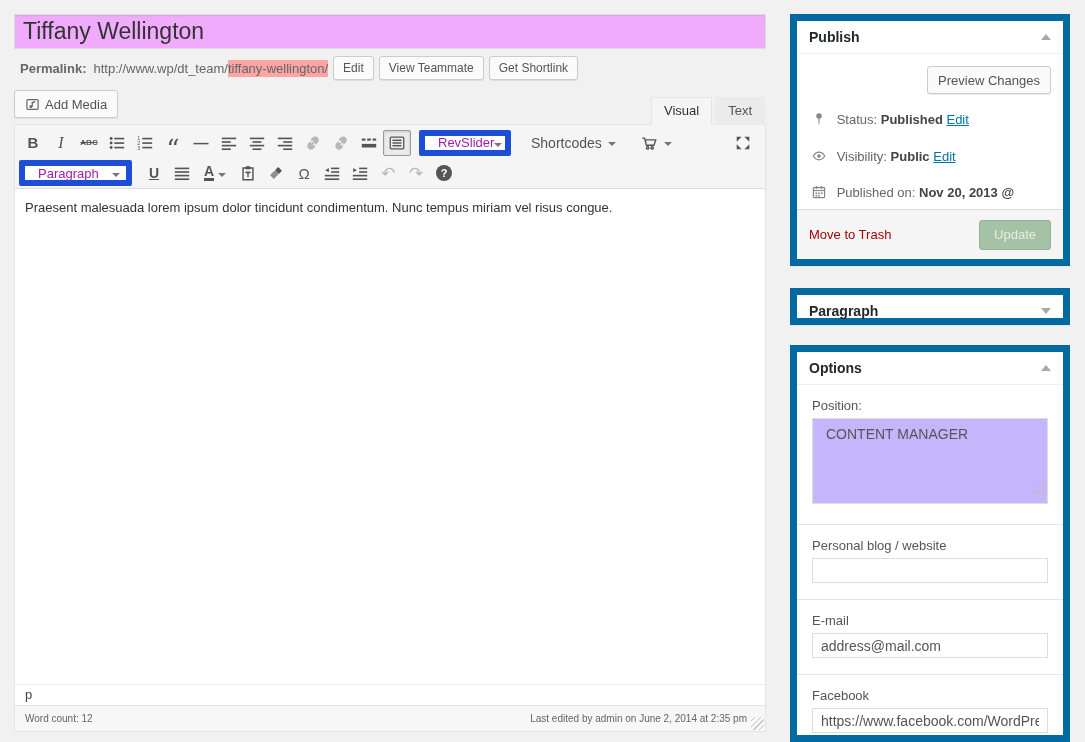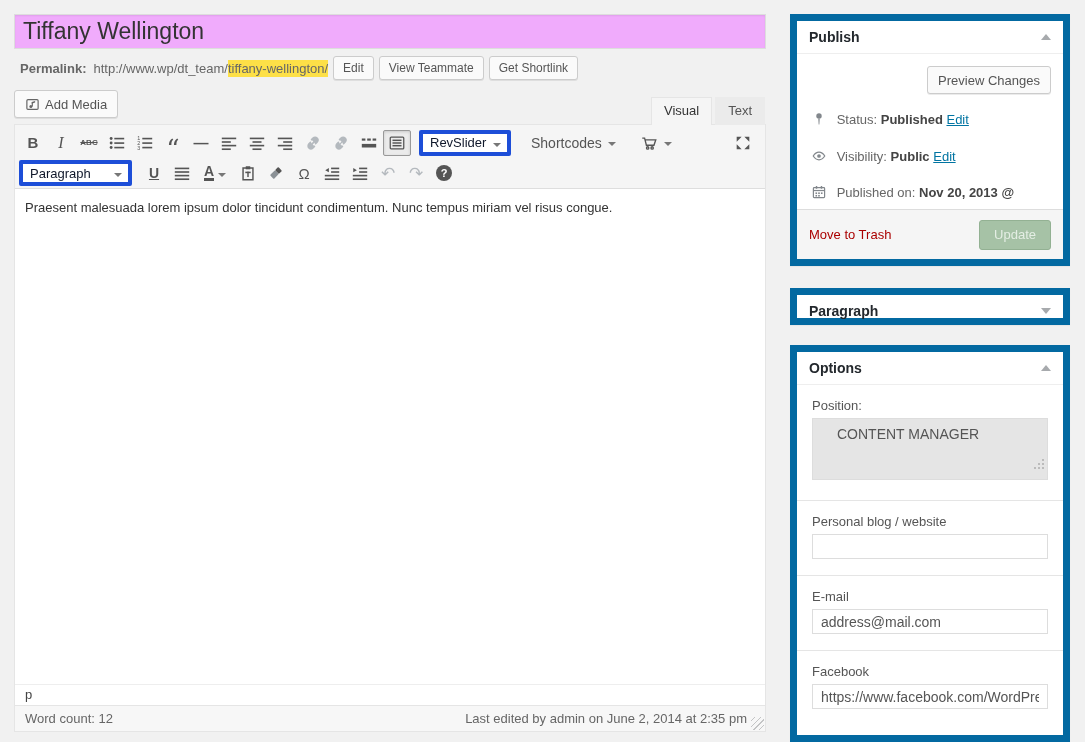--- a/index.html
+++ b/index.html
@@ -16,21 +16,21 @@
 
   
   #title-input { position:absolute; left:14px; top:14px; width:752px; height:35px;
     font-family:"Liberation Sans",sans-serif; font-size:23px; color:#333; padding:2px 8px;
     border:1px solid #ddd; background:#f0abfc; box-shadow:inset 0 1px 2px rgba(0,0,0,.07); outline:none; }
 
   
   .permalink-row { position:absolute; left:20px; top:55px; height:26px; display:flex; align-items:center; gap:5px;
     font-size:13px; color:#666; }
   .permalink-row .plabel { font-weight:bold; margin-right:2px; }
-  .permalink-row .slug { background:#fde047; padding:1px 0; }
+  .permalink-row .slug { background:#fca5a5; padding:1px 0; }
   .permalink-row .url { cursor:pointer; }
 
   
   #add-media { position:absolute; left:14px; top:90px; gap:5px; }
   #add-media svg { width:15px; height:15px; }
 
   
   #editor-wrap { position:absolute; left:14px; top:124px; width:752px; height:608px;
     background:#fff; border:1px solid #e5e5e5; display:flex; flex-direction:column; }
   
@@ -54,30 +54,30 @@
   .g-strike { font-size:8px; font-weight:bold; text-decoration:line-through; letter-spacing:0; }
   .g-quote { font-family:"DejaVu Serif",serif; font-size:26px; line-height:6px; padding-top:12px; }
   .g-hr { font-size:15px; font-weight:bold; }
   .g-under { font-size:14px; font-weight:bold; text-decoration:underline; }
   .g-acolor { font-size:14px; font-weight:bold; border-bottom:3px solid #555; line-height:13px; }
   .g-omega { font-size:15px; }
   .g-undo { font-size:17px; }
   .g-help { width:16px; height:16px; border-radius:50%; background:#555; color:#fff; font-size:11px;
             font-weight:bold; display:flex; align-items:center; justify-content:center; }
   .caret { width:0; height:0; border:4px solid transparent; border-top-color:#777; margin-top:7px; flex:none; }
-  .mce-listbox { height:26px; background:#fff; border:4px solid #1d4ed8; border-radius:2px; display:inline-flex;
-    align-items:center; justify-content:space-between; padding:0 6px 0 7px; font-size:13px; color:#0f172a; cursor:pointer; flex:none; }
+  .mce-listbox { height:26px; background:#fff; border:6px solid #1d4ed8; border-radius:2px; display:inline-flex;
+    align-items:center; justify-content:space-between; padding:0 6px 0 13px; font-size:13px; color:#a21caf; cursor:pointer; flex:none; }
   .mce-menubtn { display:inline-flex; align-items:center; gap:6px; color:#555; font-size:14px; padding:0 6px;
     height:26px; cursor:pointer; flex:none; }
 
   
   #editor-content { flex:1; padding:9px 10px; font-size:13px; color:#333; line-height:1.5; cursor:text; }
   .mce-path { height:21px; border-top:1px solid #eee; padding:2px 10px; font-size:13px; color:#444; }
   .mce-statusbar { height:26px; background:#f7f7f7; border-top:1px solid #e5e5e5; display:flex;
-    align-items:center; justify-content:space-between; padding:0 10px; font-size:13px; color:#666; position:relative; }
+    align-items:center; justify-content:space-between; padding:0 10px; font-size:10px; color:#666; position:relative; }
   .resize-grip { position:absolute; right:1px; bottom:1px; width:13px; height:13px; cursor:nwse-resize;
     background:repeating-linear-gradient(-45deg, transparent 0 3px, #c3c4c5 3px 4px); }
 
   
   .panel { position:absolute; left:790px; width:280px; background:#fff; border:7px solid #0369a1;
     box-shadow:0 1px 1px rgba(0,0,0,.04); }
   .panel-h { display:flex; align-items:center; justify-content:space-between; padding:8px 12px;
     font-size:14px; font-weight:bold; color:#23282d; cursor:pointer; }
   .panel-h.bordered { border-bottom:1px solid #eee; }
   .toggle-up { width:0; height:0; border:5px solid transparent; border-bottom:6px solid #a7aaad; margin-top:-5px; }
@@ -95,22 +95,22 @@
     border-top:1px solid #ddd; display:flex; align-items:center; justify-content:space-between; padding:0 12px; }
   .trash-link { color:#a00; font-size:13px; text-decoration:none; cursor:pointer; }
   .update-btn { height:30px; padding:0 14px; font-size:13px; background:#a6c2a6; border:1px solid #93b193;
     border-radius:3px; color:#e4eee4; cursor:pointer; }
 
   #panel-categories { top:288px; height:37px; }
   #panel-options { top:345px; height:397px; overflow:hidden; }
   .options-body { padding:13px 15px 0; }
   .opt-label { font-size:13px; color:#555; margin-bottom:5px; }
   .opt-textarea-wrap { position:relative; }
-  .opt-textarea { width:100%; height:62px; border:1px solid #ddd; background:#e5e5e5; resize:none;
-    font-family:"Liberation Sans",sans-serif; font-size:14px; color:#555; padding:7px 24px; outline:none; }
+  .opt-textarea { width:100%; height:86px; border:1px solid #ddd; background:#c4b5fd; resize:none;
+    font-family:"Liberation Sans",sans-serif; font-size:14px; color:#555; padding:7px 13px; outline:none; }
   .ta-grip { position:absolute; right:4px; bottom:8px; width:9px; height:9px; }
   .ta-grip i { position:absolute; width:2px; height:2px; background:#bbb;
     box-shadow:0 0 0 #bbb, -4px 4px 0 #bbb, 0 4px 0 #bbb, -8px 8px 0 #bbb, -4px 8px 0 #bbb, 0 8px 0 #bbb; right:0; top:-8px; }
   .sep { border:0; border-top:1px solid #e5e5e5; margin:16px -15px 13px; }
   .opt-input { width:100%; height:25px; border:1px solid #ddd; background:#fff; padding:2px 8px;
     font-family:"Liberation Sans",sans-serif; font-size:14px; color:#555; outline:none; }
 </style>
 </head>
 <body>
 

